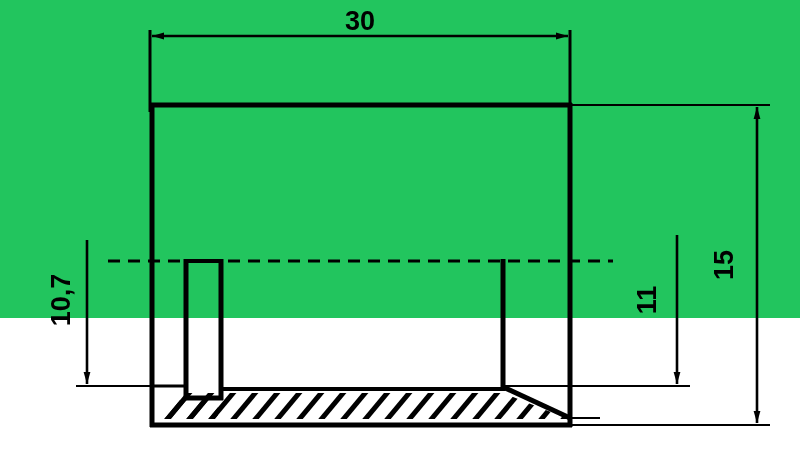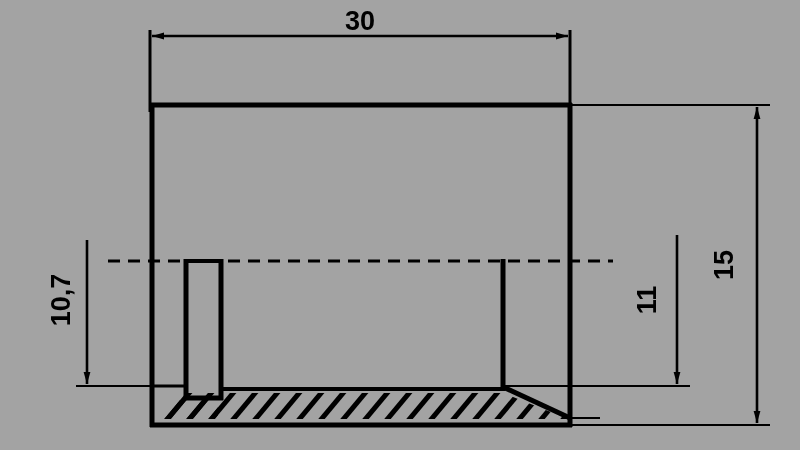--- a/index.html
+++ b/index.html
@@ -9,22 +9,22 @@
   }
   body {
     width: 800px;
     height: 450px;
     font-family: "Liberation Sans", sans-serif;
     overflow: hidden;
   }
   #drawing-root {
     position: relative;
     width: 800px;
-    height: 450px;
-    background: #a3a3a3;
+    height: 318px;
+    background: #22c55e;
   }
   svg#technical-drawing {
     display: block;
     width: 800px;
     height: 450px;
   }
   .dim-text {
     font-family: "Liberation Sans", sans-serif;
     font-weight: bold;
     font-size: 27px;

